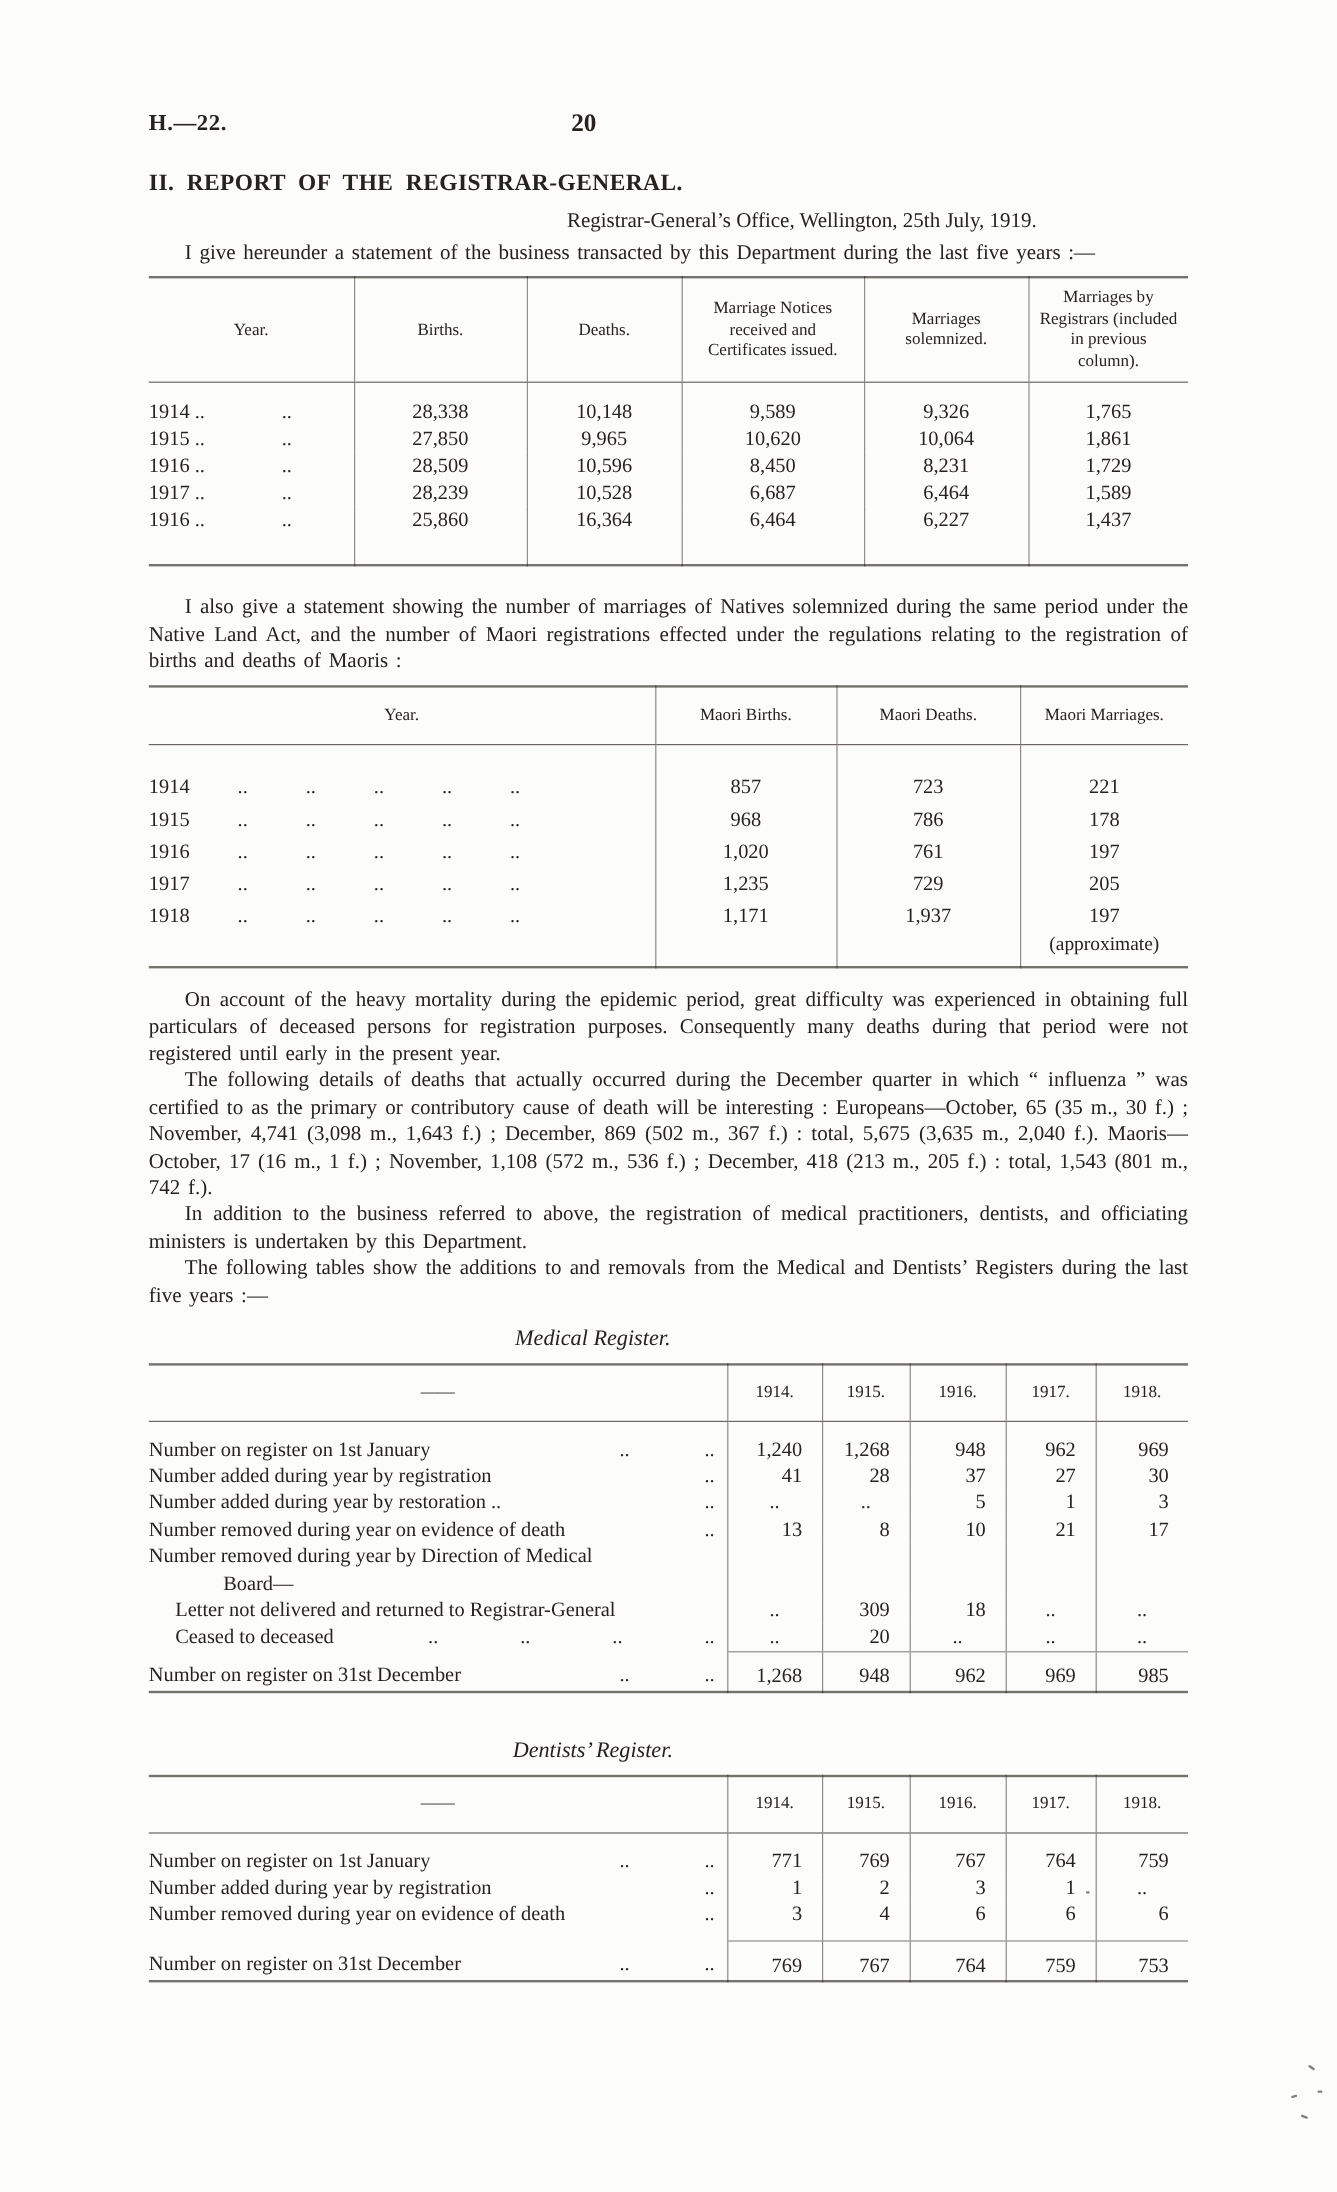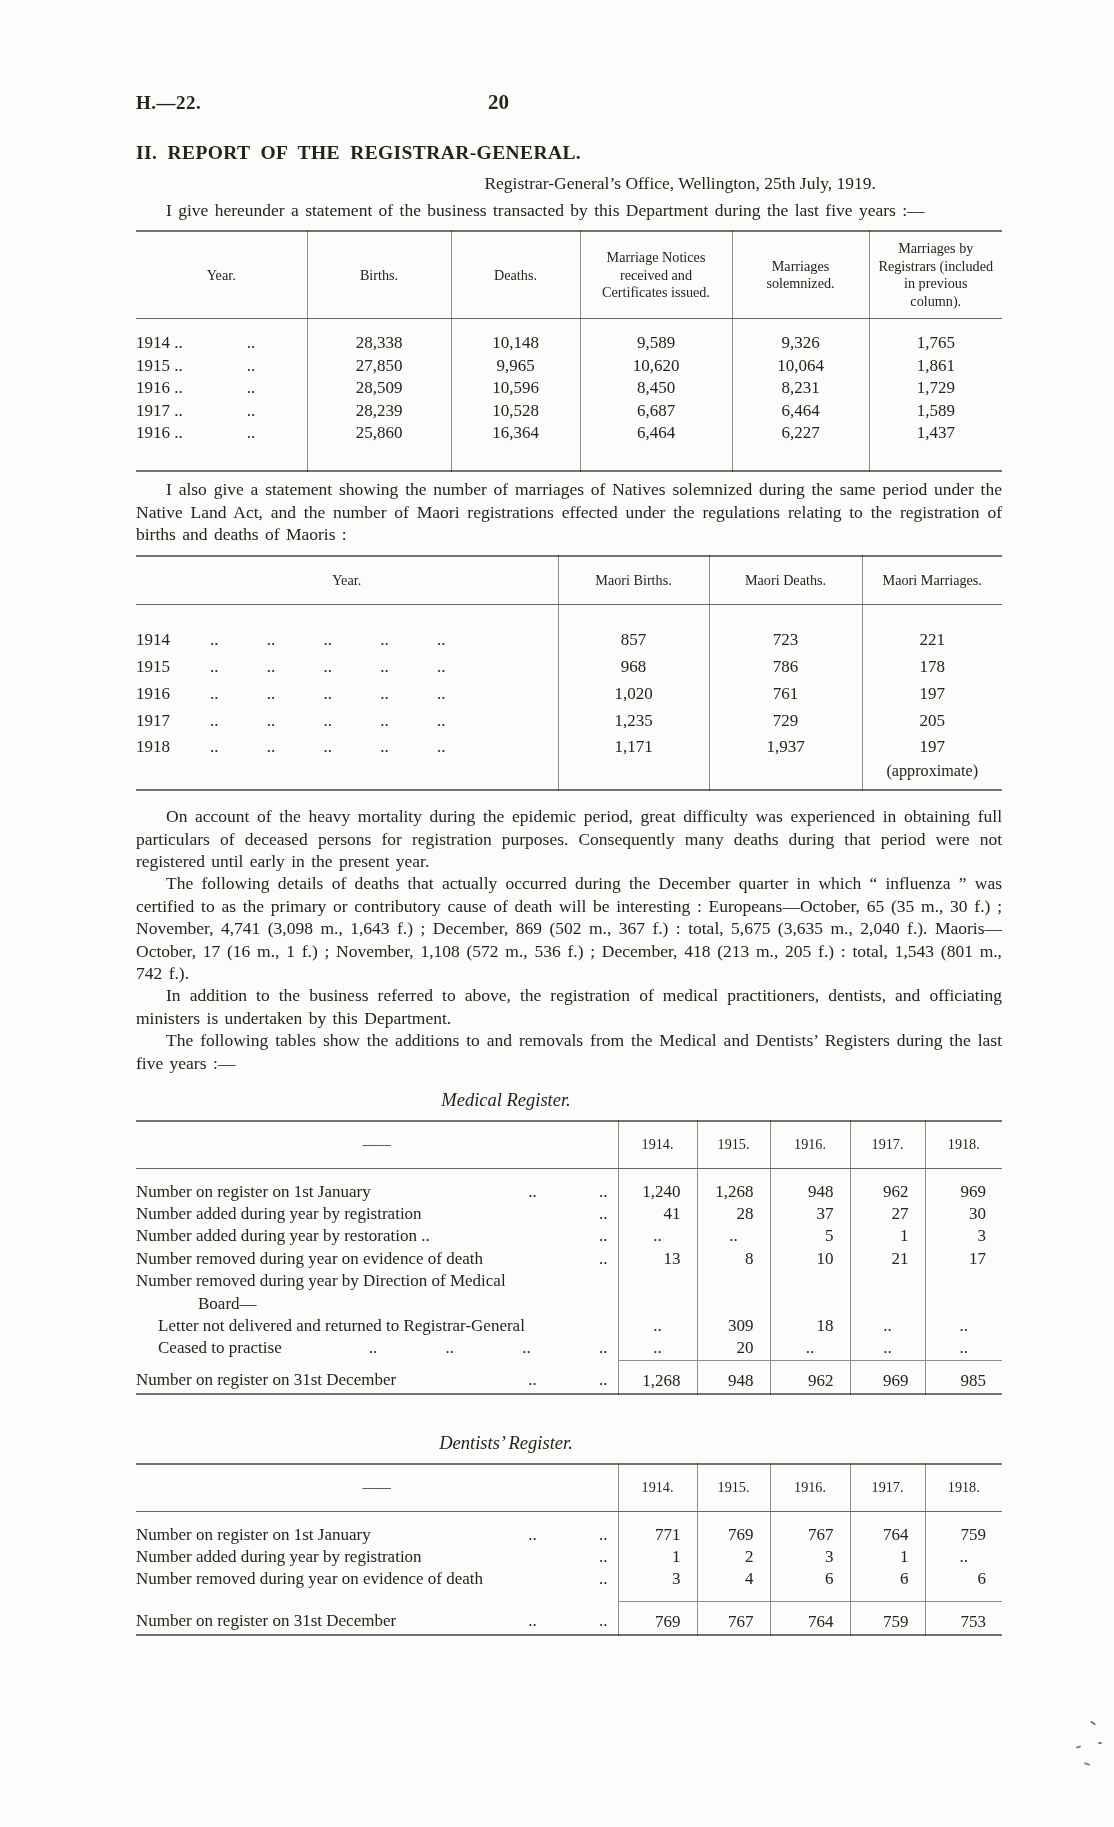--- a/index.html
+++ b/index.html
@@ -1,27 +1,27 @@
 <!DOCTYPE html>
 <html><head>
 <meta charset="utf-8">
 <style>
   html,body{margin:0;padding:0;background:#fbfbf9;}
   .page{position:relative;width:1114px;height:1827px;background:#fcfcfa;overflow:hidden;
         font-family:"Liberation Serif","DejaVu Serif",serif;color:#26231f;}
-  .content{position:absolute;left:136px;top:0;width:866px;padding-top:92px;}
+  .content{position:absolute;left:124px;top:0;width:866px;padding-top:92px;}
   .running-head{position:relative;height:26px;}
   .docref{font-size:19px;font-weight:bold;letter-spacing:0.5px;}
   .pagenum{position:absolute;left:352px;top:-2px;font-size:21px;font-weight:bold;}
   .titleblock{width:740px;}
   .title{text-align:left;margin-top:24px;font-size:19.5px;font-weight:600;letter-spacing:0.4px;word-spacing:5px;}
   .dateline{text-align:right;margin-top:9px;font-size:17.5px;}
   .para{font-size:17.5px;line-height:22.4px;text-align:justify;text-indent:30px;word-spacing:2px;margin:0;}
   .para.intro{margin-top:5px;}
-  .para.native{margin-top:6px;}
+  .para.native{margin-top:22px;}
   .para.mortality{margin-top:14px;}
   .regtitle{width:740px;text-align:center;font-style:italic;font-size:18.5px;margin-top:16px;}
   .regtitle.dent{margin-top:38px;}
 
   table.rep{border-collapse:collapse;table-layout:fixed;width:866px;margin-top:9px;
             border-top:2px solid rgba(45,42,36,0.65);border-bottom:2px solid rgba(45,42,36,0.65);}
   .rep thead th{font-weight:normal;font-size:14.2px;line-height:17.5px;text-align:center;
                 vertical-align:middle;border-bottom:1.4px solid rgba(45,42,36,0.7);padding:8px 8px;}
   .rep td{font-size:17px;line-height:22.4px;padding:0;vertical-align:top;}
   .v{border-left:1px solid rgba(70,66,58,0.6);}
@@ -295,21 +295,21 @@
             </td>
           <td class="v num dd">..</td>
           <td class="v num">309</td>
           <td class="v num">18</td>
           <td class="v num dd">..</td>
           <td class="v num dd">..</td>
         </tr>
         <tr>
           <td class="lbl ind">
               <div class="lblflex">
-                <span>Ceased to practise</span>
+                <span>Ceased to deceased</span>
                 <span class="dots dw">.. .. .. ..</span>
               </div>
             </td>
           <td class="v num dd">..</td>
           <td class="v num">20</td>
           <td class="v num dd">..</td>
           <td class="v num dd">..</td>
           <td class="v num dd">..</td>
         </tr>
         <tr class="total">

